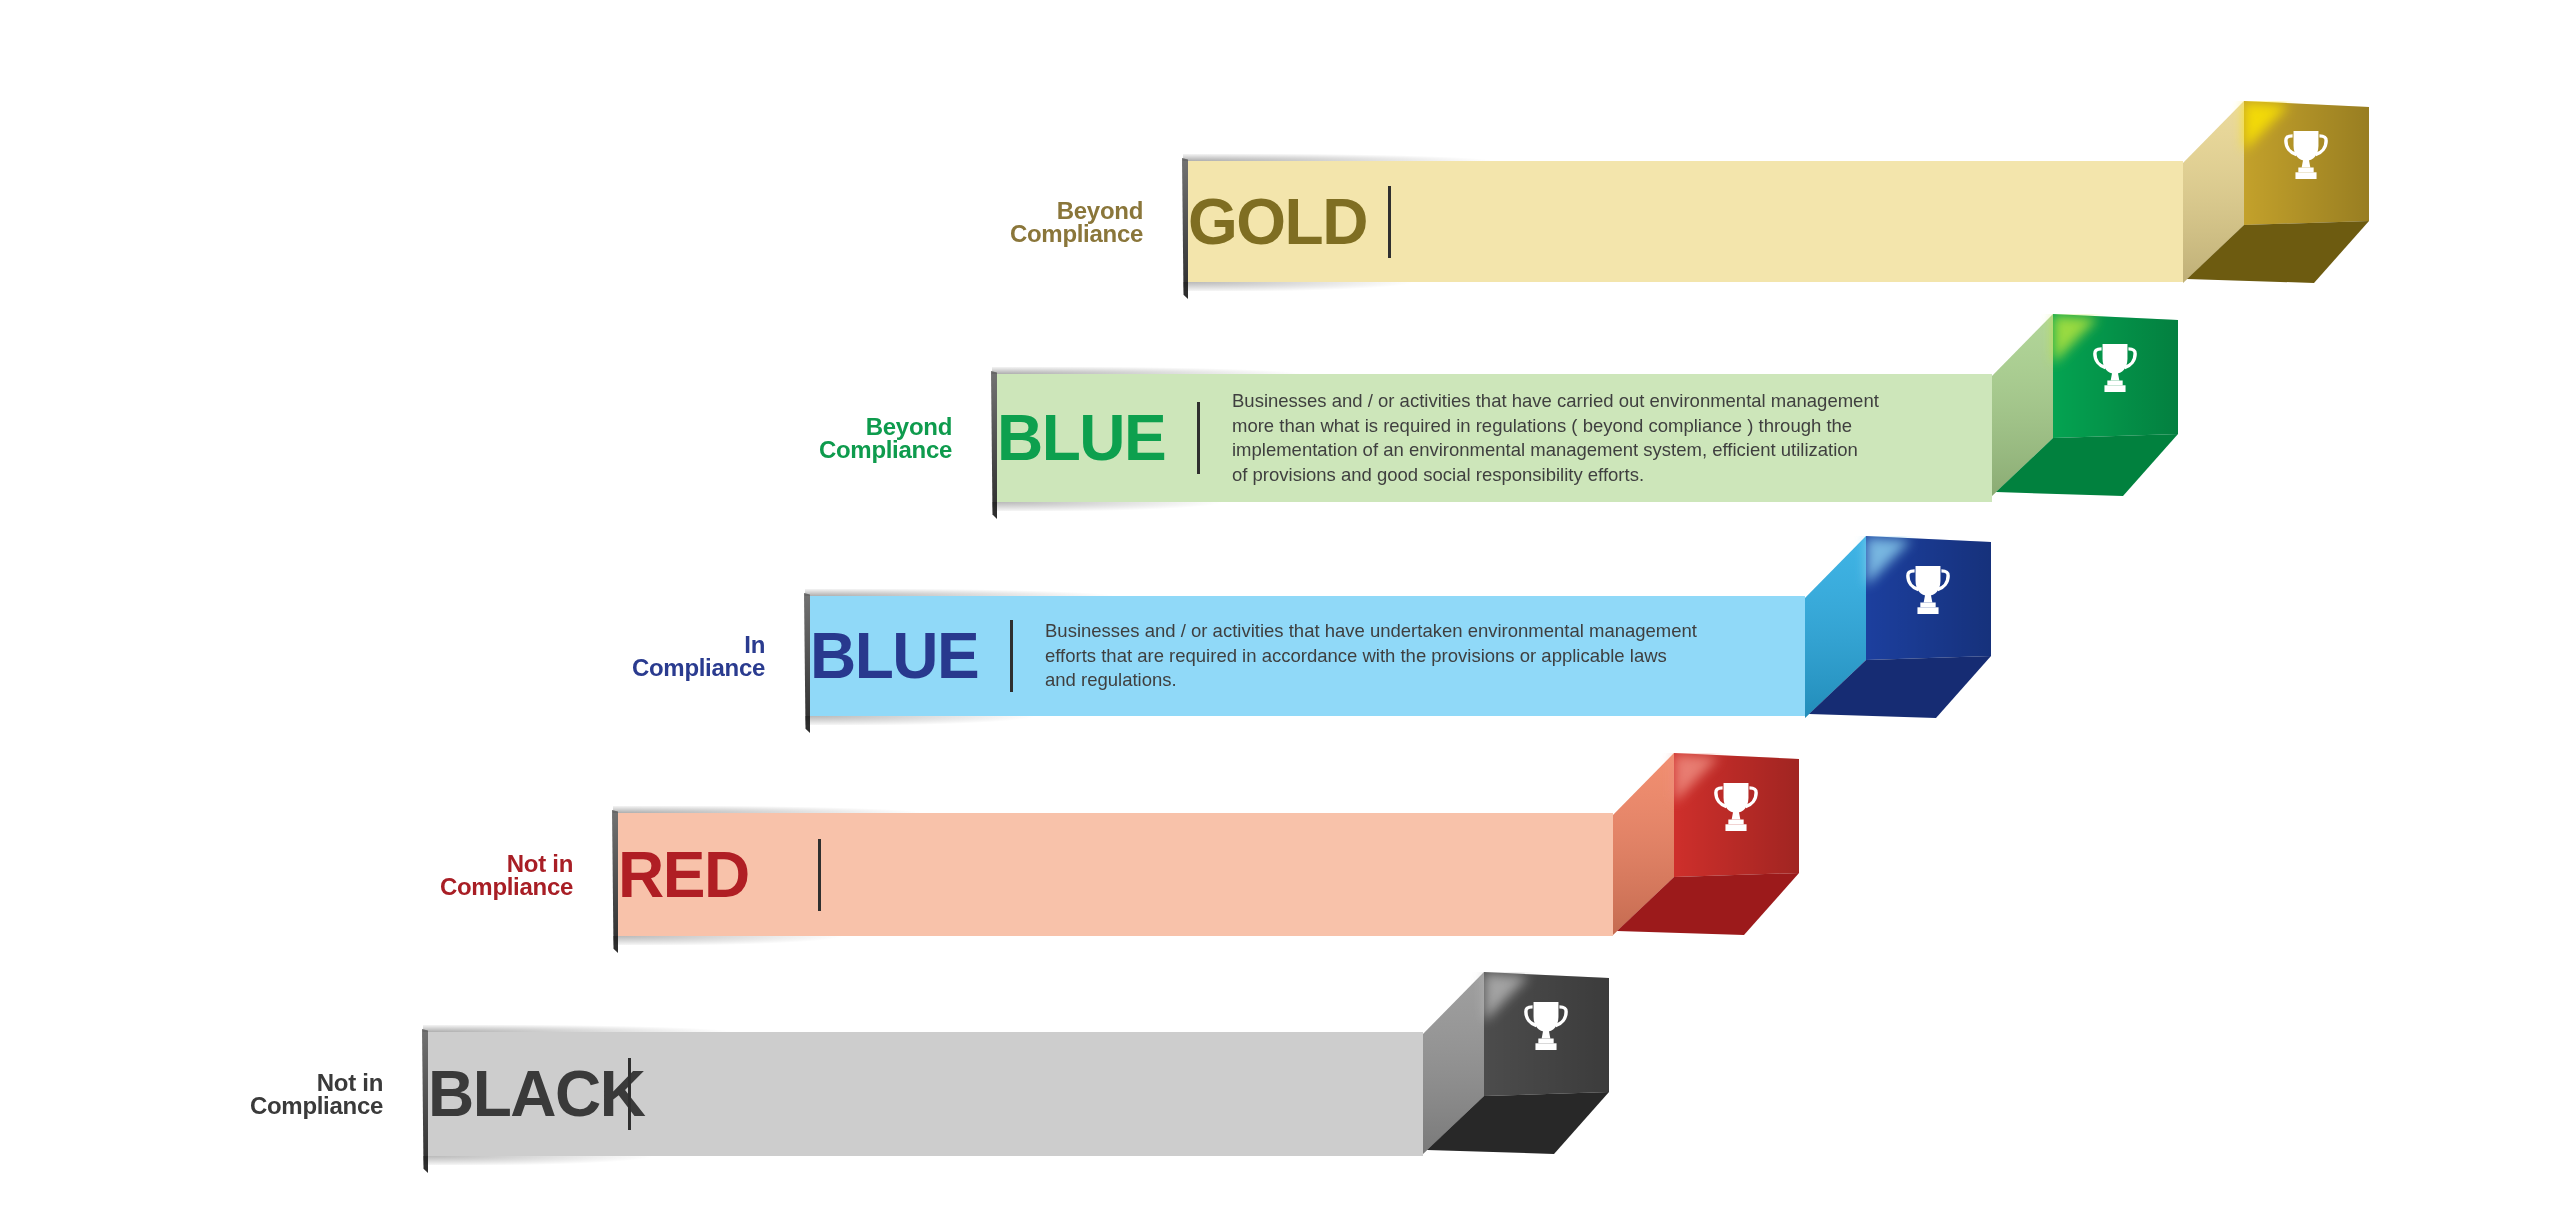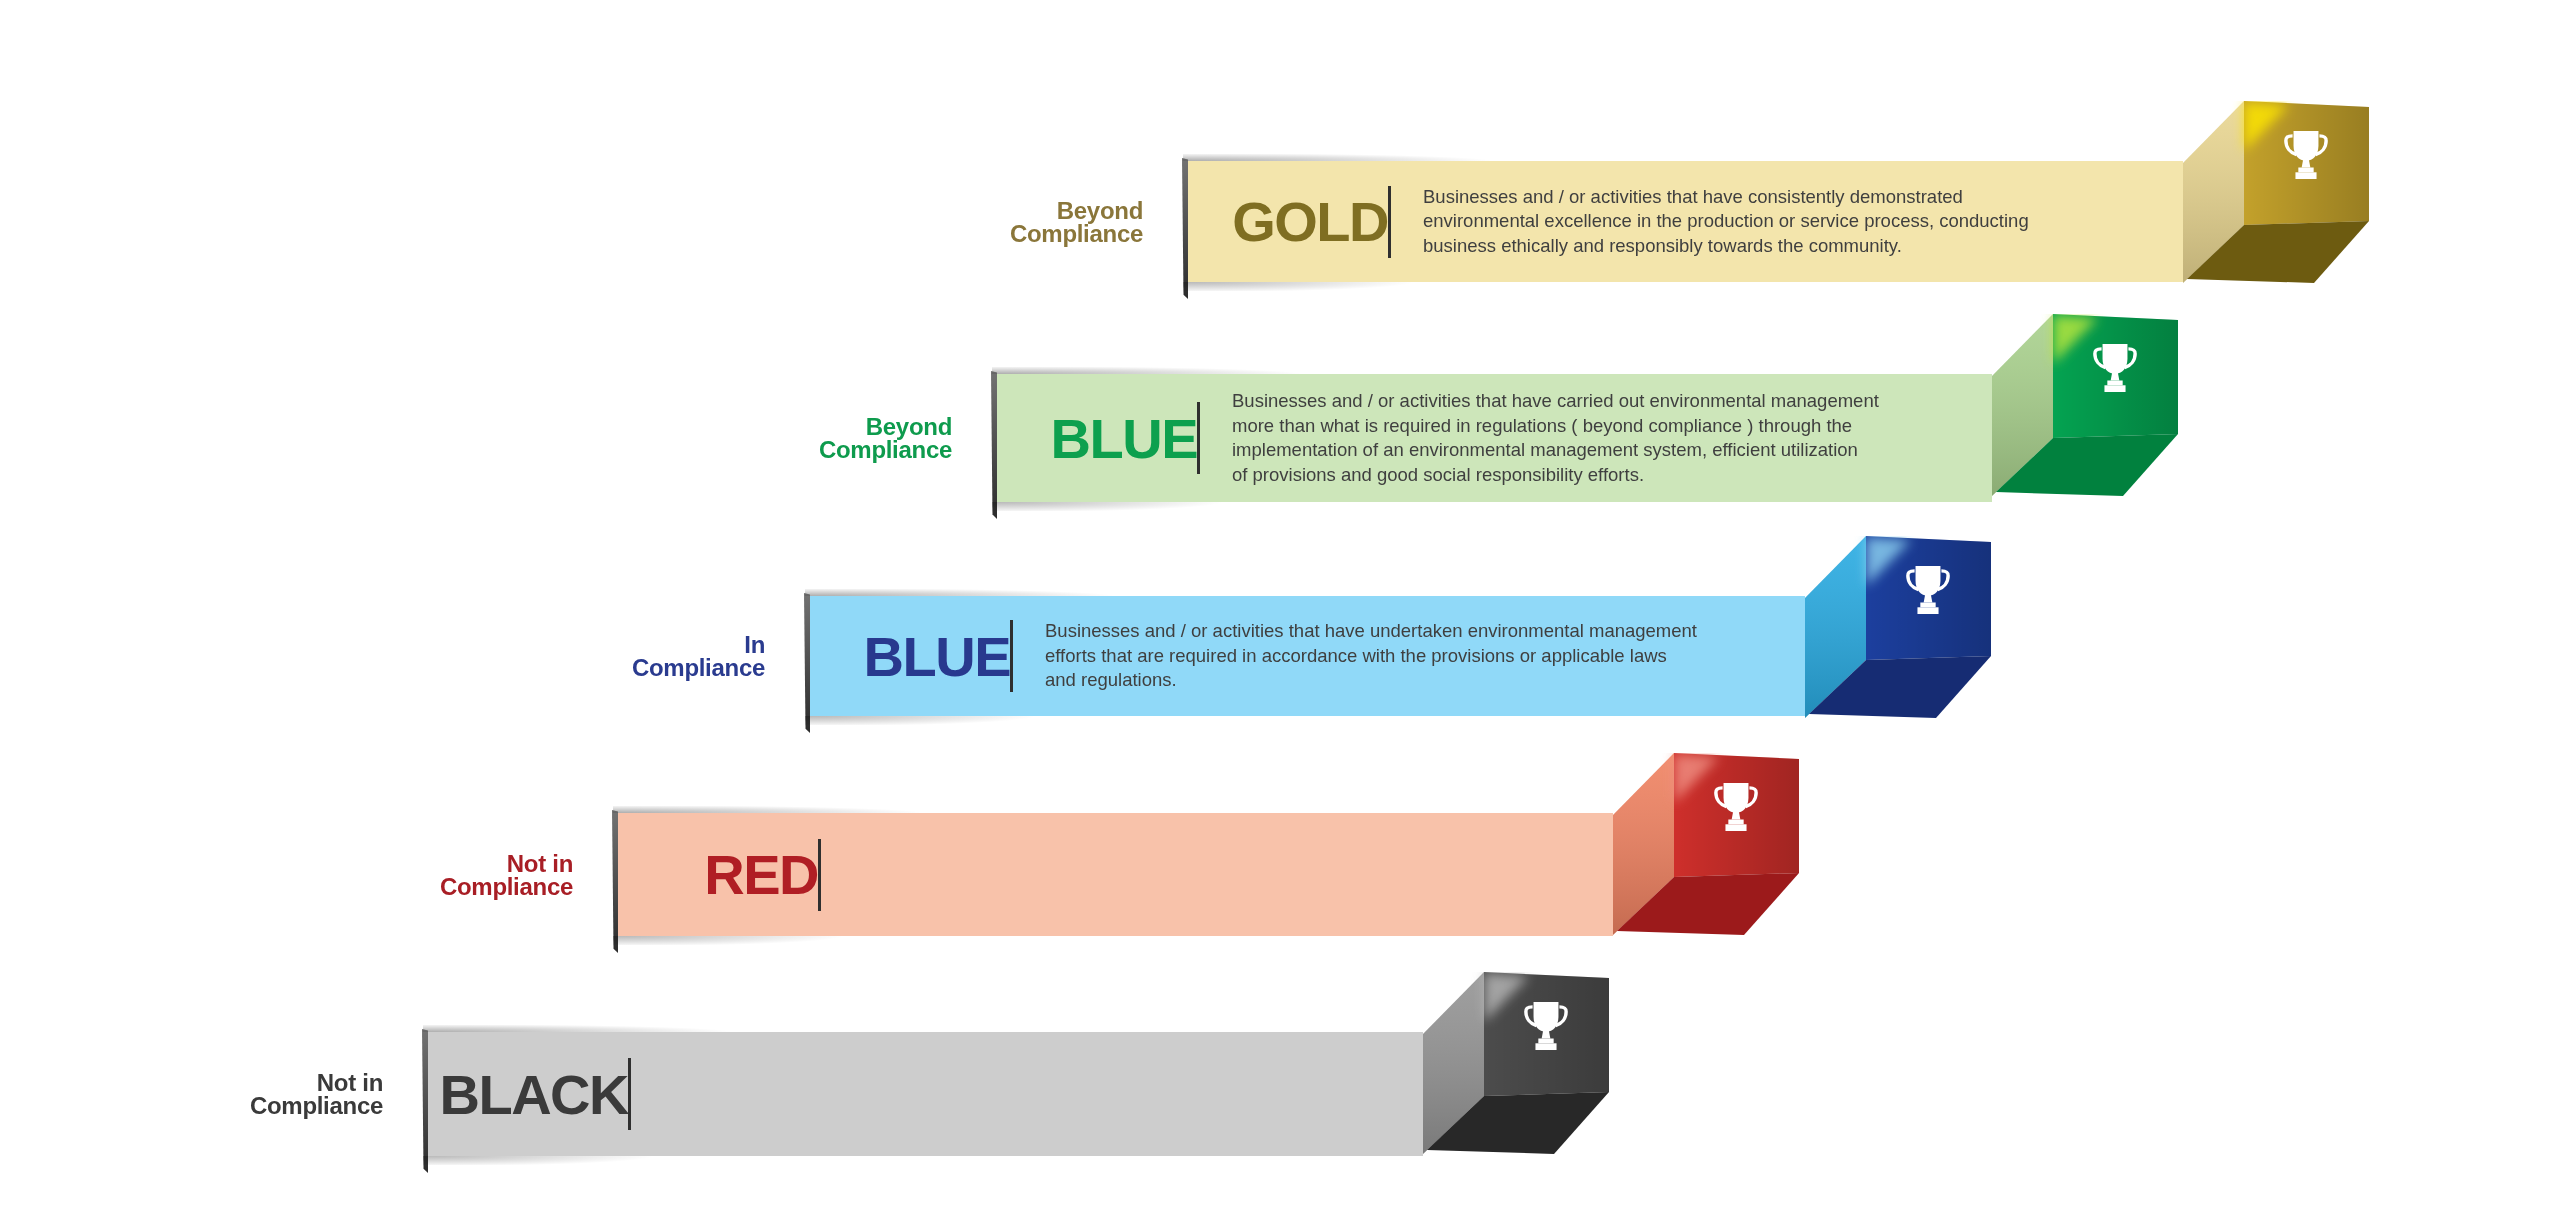--- a/index.html
+++ b/index.html
@@ -34,22 +34,22 @@
   .ribbon::after{
     content:"";position:absolute;left:-5px;bottom:-9px;width:320px;height:9px;
     background:radial-gradient(ellipse 100% 160% at 0% 0%, rgba(0,0,0,.28), rgba(0,0,0,0) 72%);
   }
   .fold{
     position:absolute;left:-6px;top:-3px;width:6px;height:calc(100% + 20px);
     background:linear-gradient(to bottom, rgba(90,90,90,.85), rgba(25,25,25,.92));
     clip-path:polygon(0 0,100% 1%,100% 100%,25% 97%);
   }
   .name{
-    flex:none;width:200px;text-align:right;
-    font-size:56px;font-weight:700;letter-spacing:-1.5px;color:var(--name);
+    flex:none;width:200px;text-align:left;
+    font-size:64px;font-weight:700;letter-spacing:-1.5px;color:var(--name);
   }
   .sep{flex:none;width:3px;height:72px;background:#2f2f2f;}
   .desc{
     flex:none;margin-left:32px;width:755px;
     font-size:18.5px;line-height:24.5px;color:#3f3f3f;white-space:pre-line;
   }
 
   .cube{position:absolute;left:1415px;top:0;width:186px;height:182px;}
   .cube .face-left{fill:var(--cubeLeft);}
   .cube .face-front{fill:var(--cubeFront);}
@@ -89,23 +89,20 @@
 
   <div class="row row0" style="--label: #8A763A; --ribbon: #F3E5AC; --name: #7F6E22; --cubeLeft: #E9D691; --cubeFront: #C3A12B; --cubeBottom: #6D5B10; --glare: #FFE800;">
     <div class="label">
       <div>Beyond</div>
       <div>Compliance</div>
     </div>
     <div class="ribbon">
       <div class="fold"></div>
       <div class="name">GOLD</div>
       <div class="sep"></div>
-      <div class="desc">Businesses and / or activities that have consistently demonstrated
-environmental excellence in the production or service process, conducting
-business ethically and responsibly towards the community.</div>
     </div>
     <svg class="cube" viewBox="0 0 186 182">
       <polygon class="face-left" points="0,62 61,0 61,124 0,182"></polygon>
       <polygon points="0,62 61,0 61,124 0,182" fill="url(#shadeV)"></polygon>
       <polygon class="face-front" points="61,0 186,6 186,120 61,124"></polygon>
       <polygon points="61,0 186,6 186,120 61,124" fill="url(#shadeH)"></polygon>
       <polygon class="face-glare" points="61,1 106,4 61,50" filter="url(#softblur)"></polygon>
       <polygon class="face-bottom" points="61,124 186,120 131,182 4,178"></polygon>
       <use href="#trophy" x="100" y="28" width="46" height="54"></use>
     </svg>

